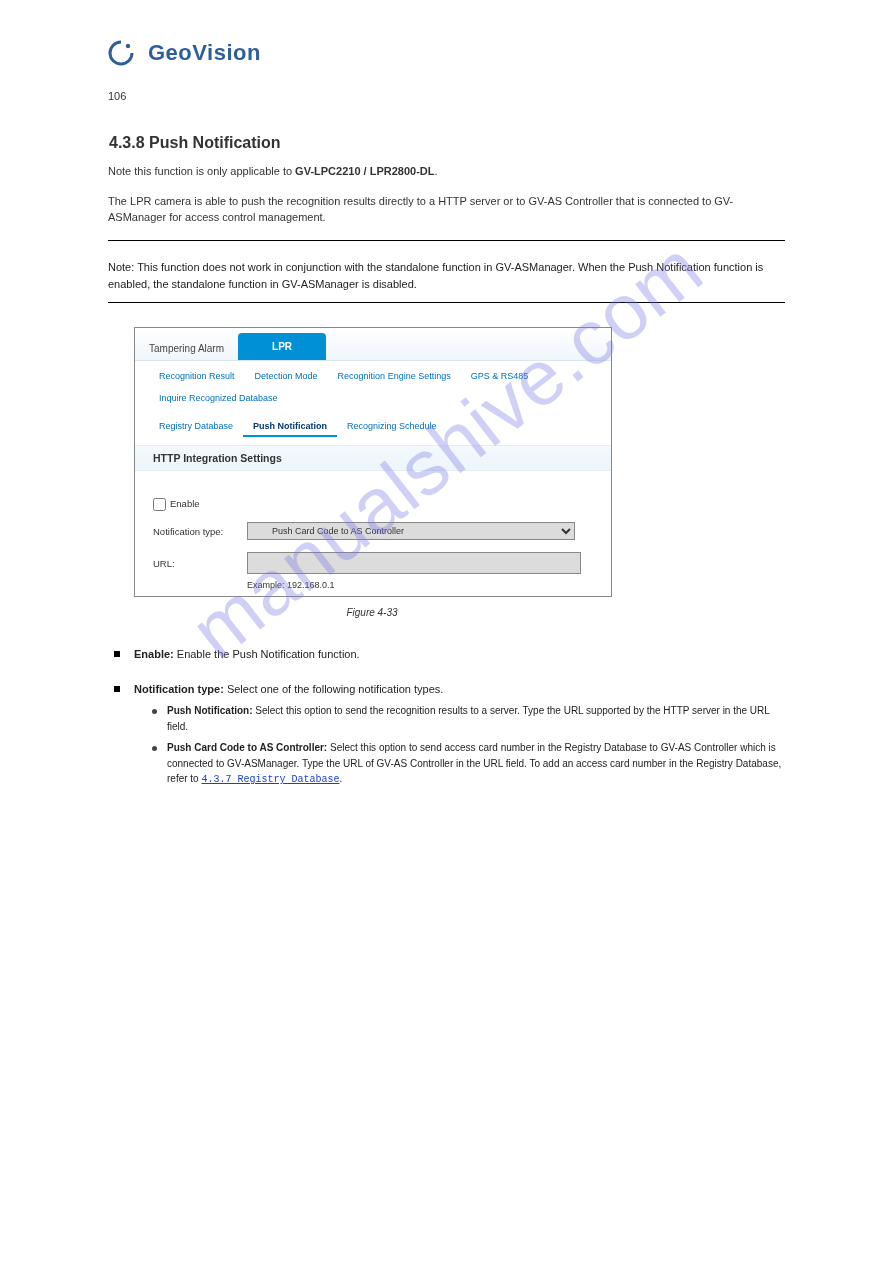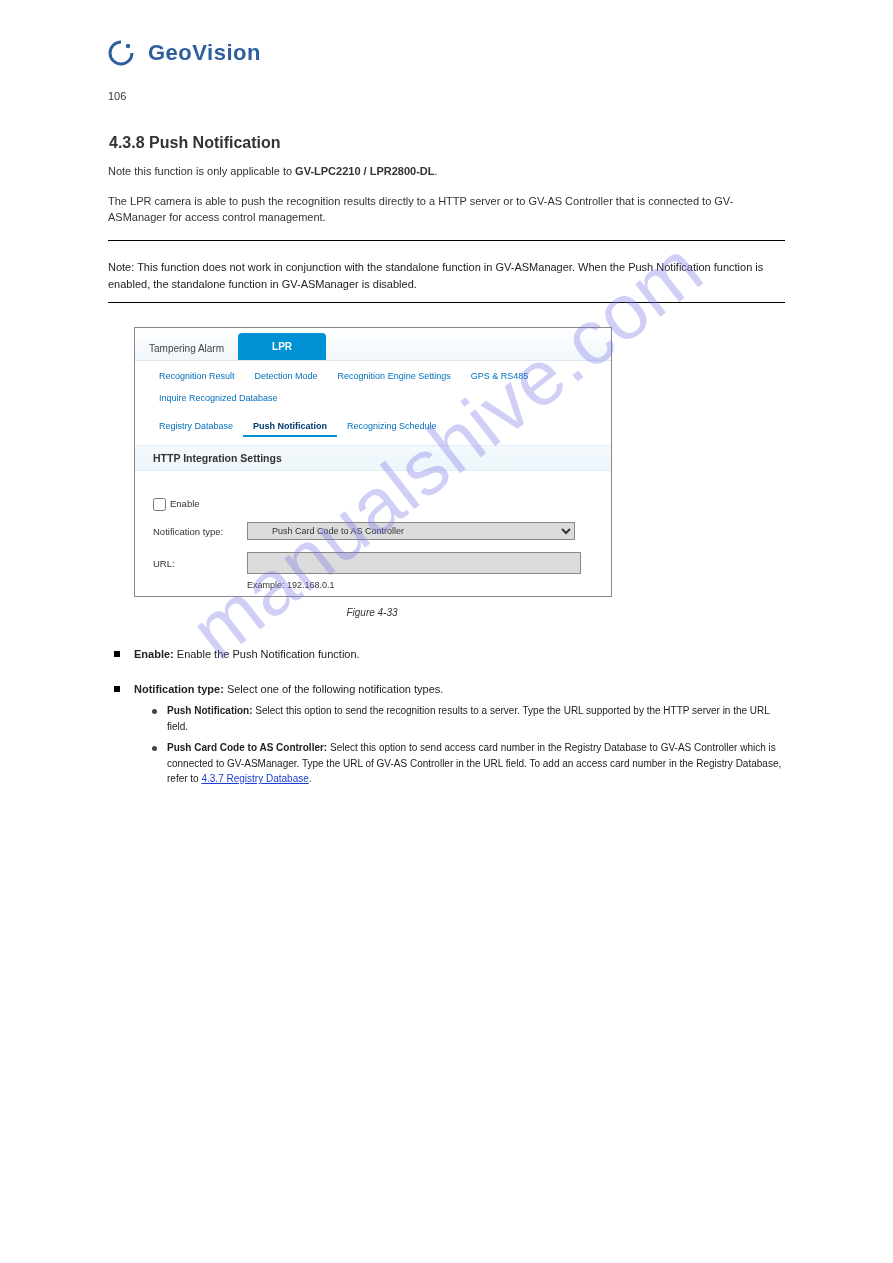--- a/index.html
+++ b/index.html
@@ -192,21 +192,21 @@
     transform: translate(-50%,-50%) rotate(-38deg);
     font-size: 78px;
     color: rgba(120,120,230,0.35);
     font-weight: 400;
     white-space: nowrap;
     pointer-events: none;
     letter-spacing: 1px;
     z-index: 5;
     font-family: Arial, sans-serif;
   }
-  a.link { color: #1a3fcf; text-decoration: underline; }
+  a.link { color: #1a3fcf; text-decoration: underline; font-family: Liberation Mono, monospace; }
 </style>
 </head>
 <body>
 
 <div class="page">
   <div class="watermark">manualshive.com</div>
 
   <div class="logo">
     <svg width="26" height="26" viewBox="0 0 26 26">
       <path d="M13 2 A11 11 0 1 0 24 13" fill="none" stroke="#2e5e9c" stroke-width="3"></path>

